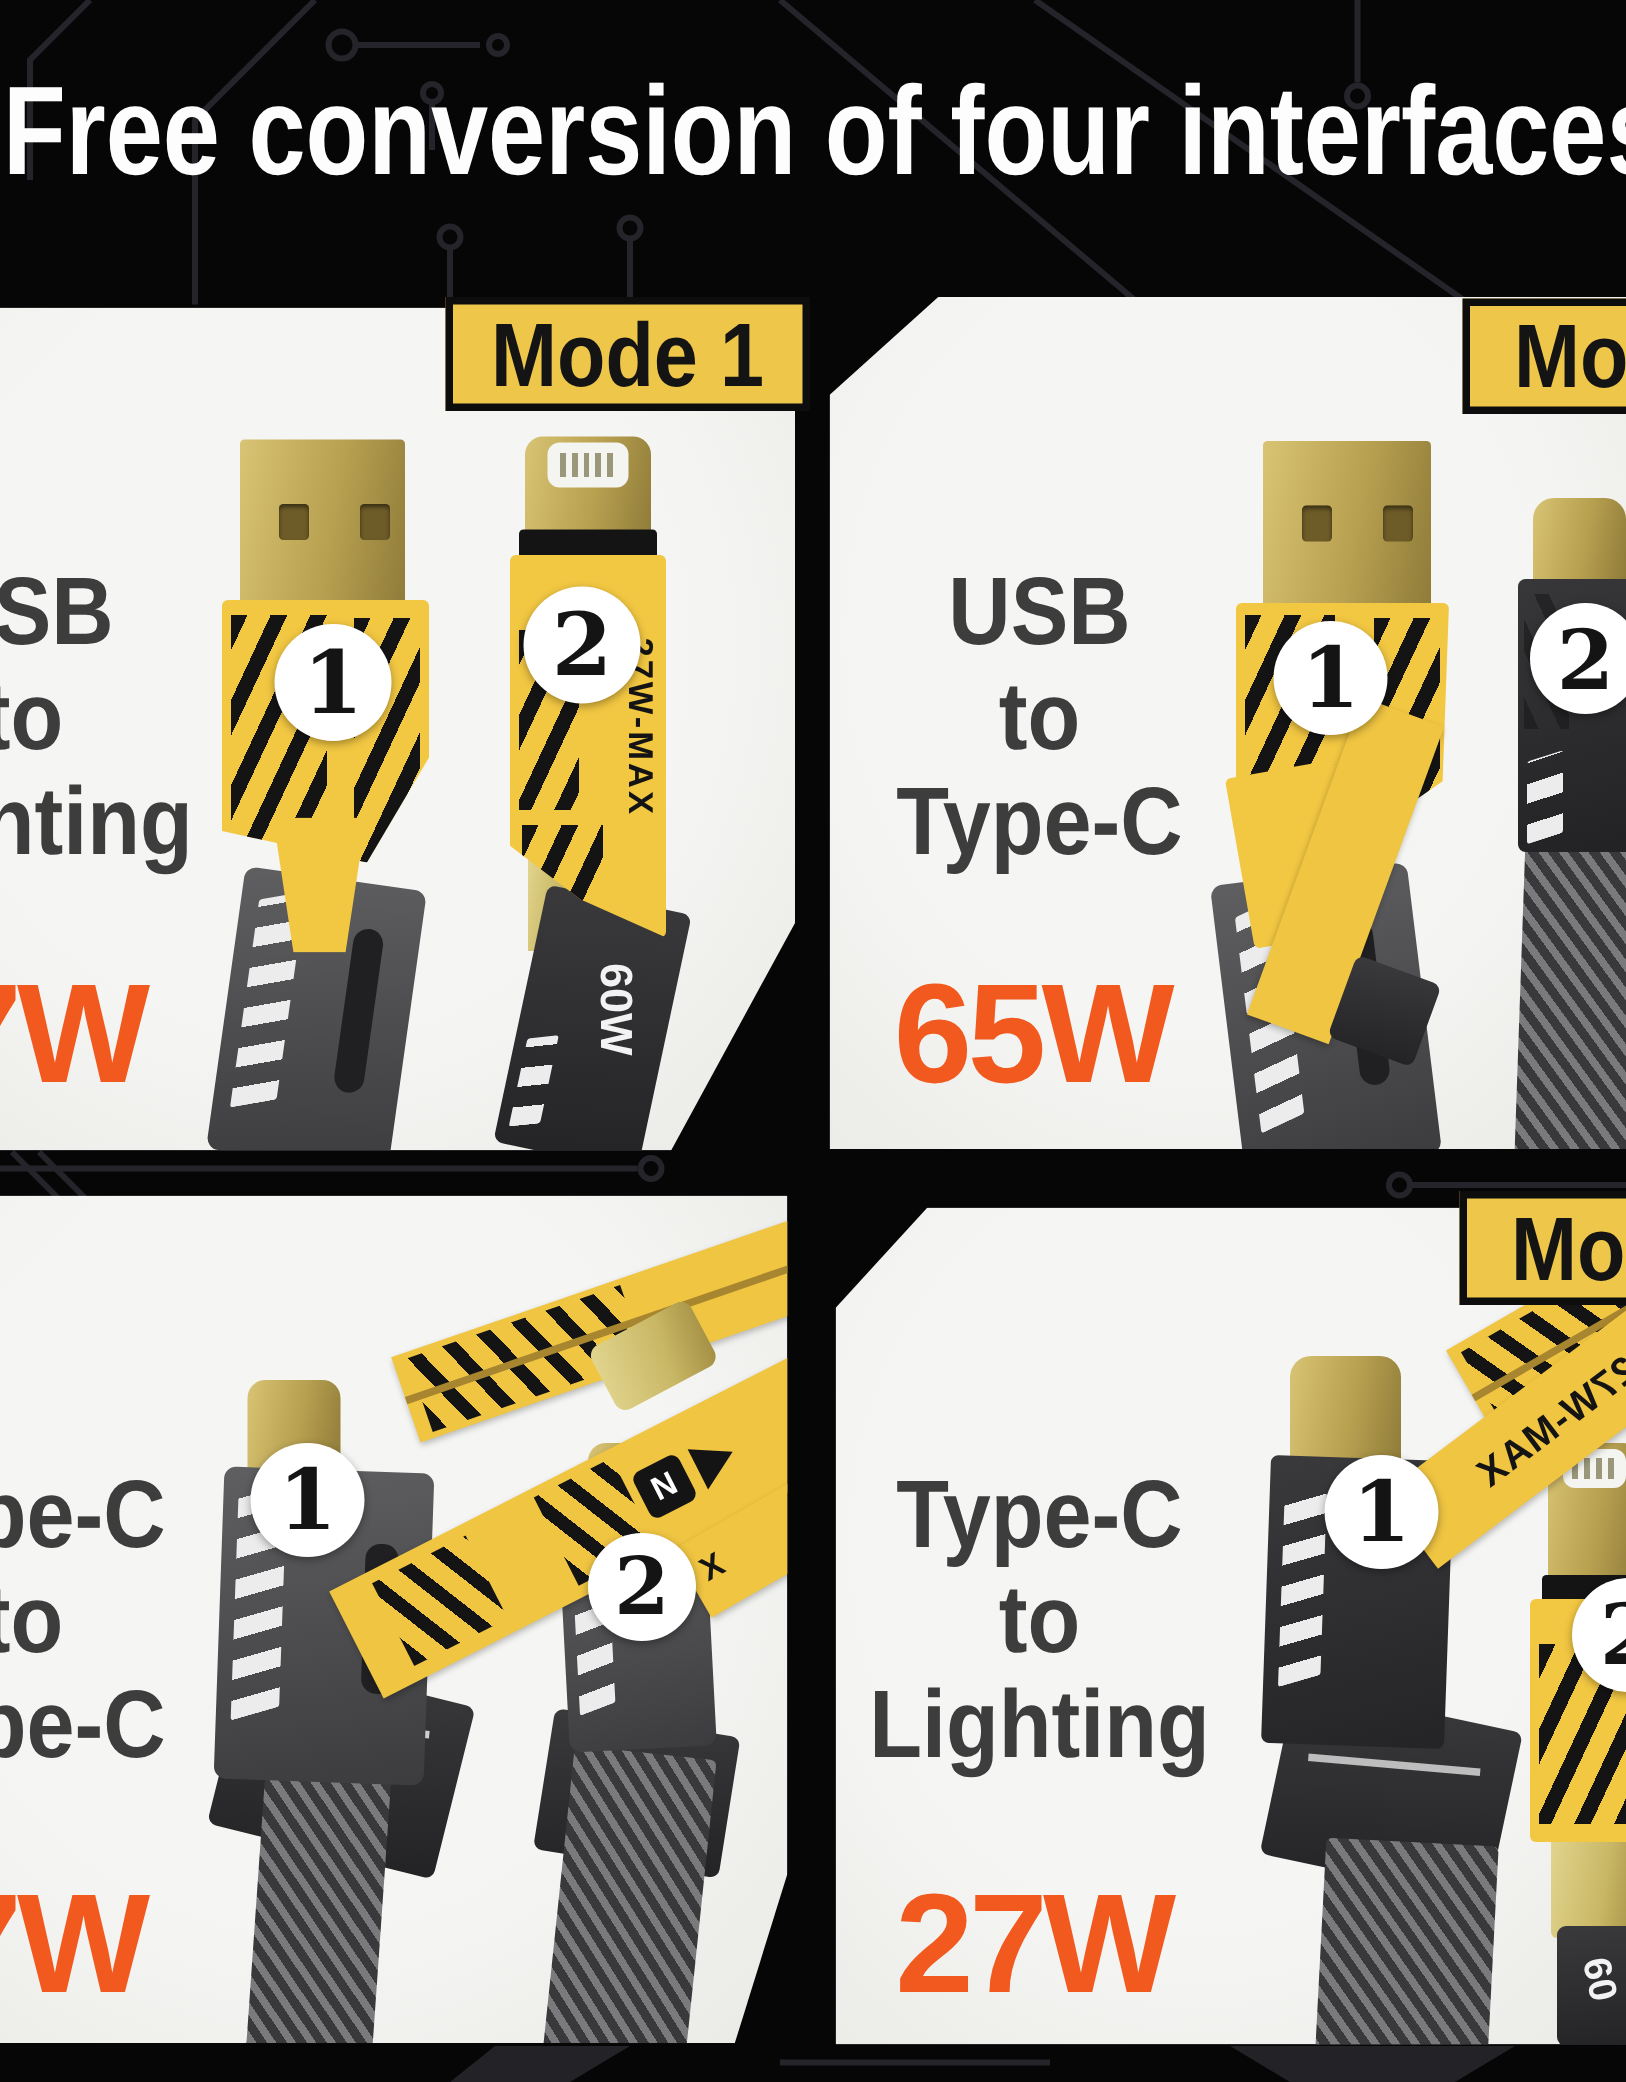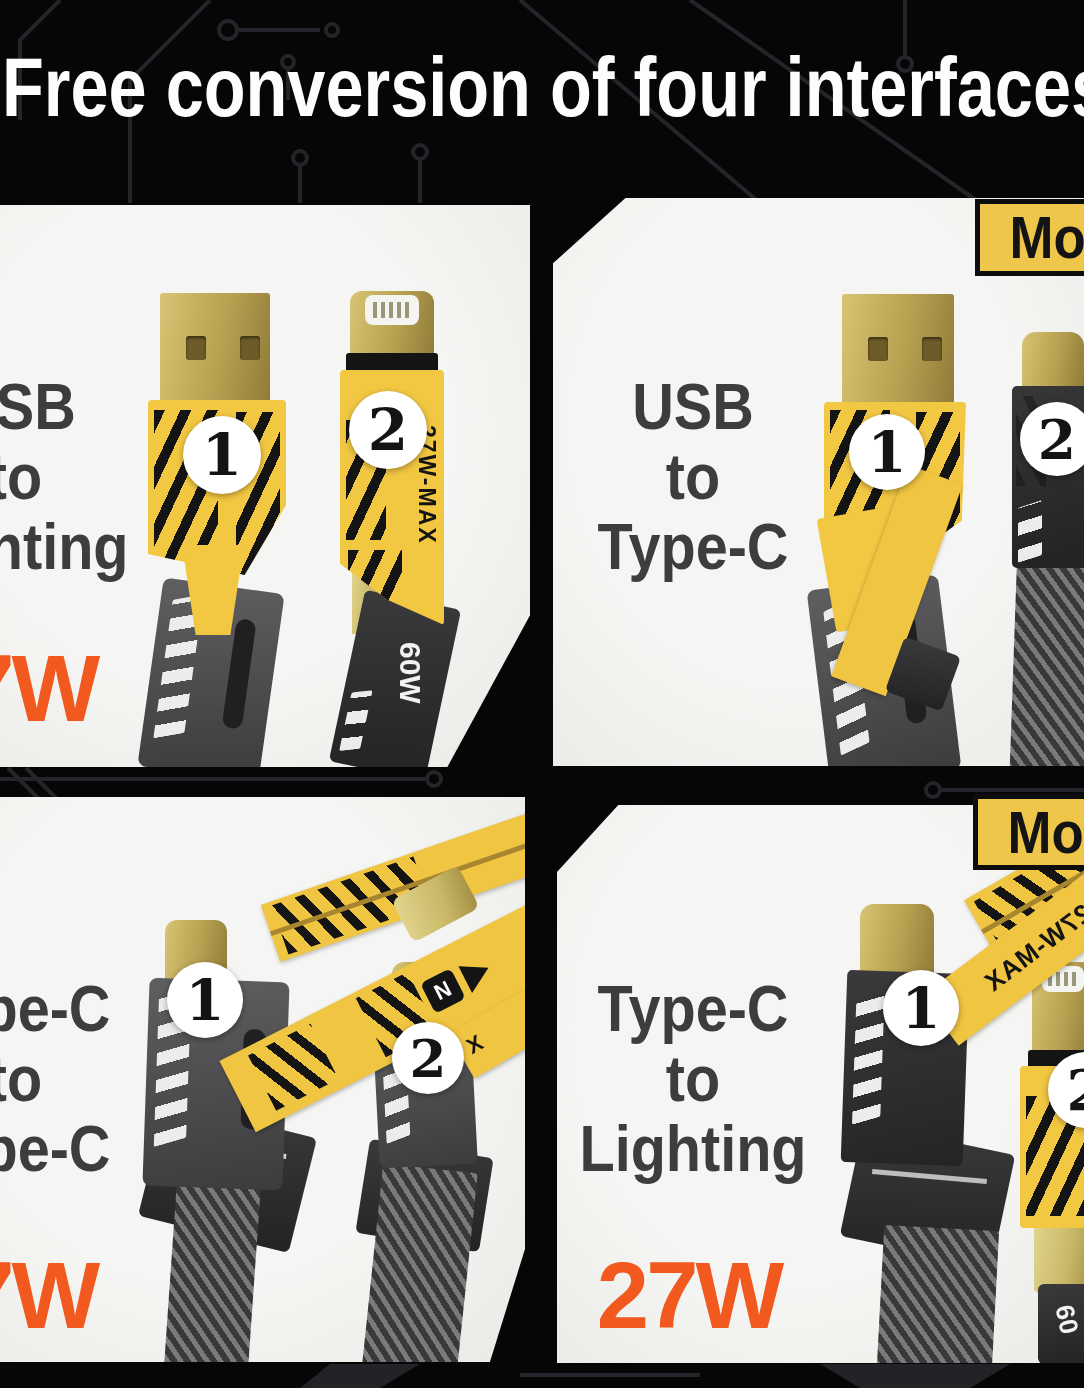--- a/index.html
+++ b/index.html
@@ -140,20 +140,21 @@
       <div class="abs dashcol" style="left:8px;top:100px;width:20px;height:60px;"></div>
     </div>
   </section>
 
   <section class="panel p-tr">
     <div class="conn-text" style="left:-60px;top:174px;">
       <div>USB</div>
       <div>to</div>
       <div>Type-C</div>
     </div>
+    <div class="watt" style="left:-65px;top:444px;">65W</div>
 
     <div class="abs gold" style="left:289px;top:96px;width:112px;height:114px;border-radius:3px;"></div>
     <div class="abs slot" style="left:315px;top:139px;width:20px;height:24px;"></div>
     <div class="abs slot" style="left:369px;top:139px;width:20px;height:24px;"></div>
     <div class="abs housing-y" style="left:271px;top:204px;width:142px;height:165px;clip-path:polygon(0 0,100% 0,97% 72%,50% 100%,0 90%);z-index:2;">
       <div class="abs stripes" style="left:6px;top:8px;width:60px;height:140px;"></div>
       <div class="abs stripes" style="left:92px;top:10px;width:44px;height:150px;"></div>
     </div>
     <div class="abs housing-y" style="left:273px;top:314px;width:74px;height:115px;transform:rotate(-10deg);z-index:2;"></div>
     <div class="abs strap" style="left:315px;top:270px;width:58px;height:225px;transform:rotate(20deg);z-index:3;"></div>
@@ -250,20 +251,23 @@
     <div class="abs housing-y" style="left:463px;top:261px;width:76px;height:162px;z-index:2;">
       <div class="abs stripes" style="left:6px;top:30px;width:60px;height:120px;"></div>
     </div>
     <div class="marker" style="left:491px;top:247px;width:76px;height:76px;font-size:56px;">2</div>
     <div class="abs goldlite" style="left:477px;top:415px;width:58px;height:72px;border-radius:4px;"></div>
     <div class="abs darkconn" style="left:481px;top:479px;width:58px;height:80px;z-index:1;">
       <div class="rotlabel" style="left:14px;top:20px;font-size:26px;transform:rotate(78deg);">60</div>
     </div>
   </section>
 
+  <div class="badge b1">
+      <span>Mode 1</span>
+    </div>
   <div class="badge b2">
       <span>Mode 2</span>
     </div>
   <div class="badge b4">
       <span>Mode 4</span>
     </div>
 
 </div>
 
 </body></html>

